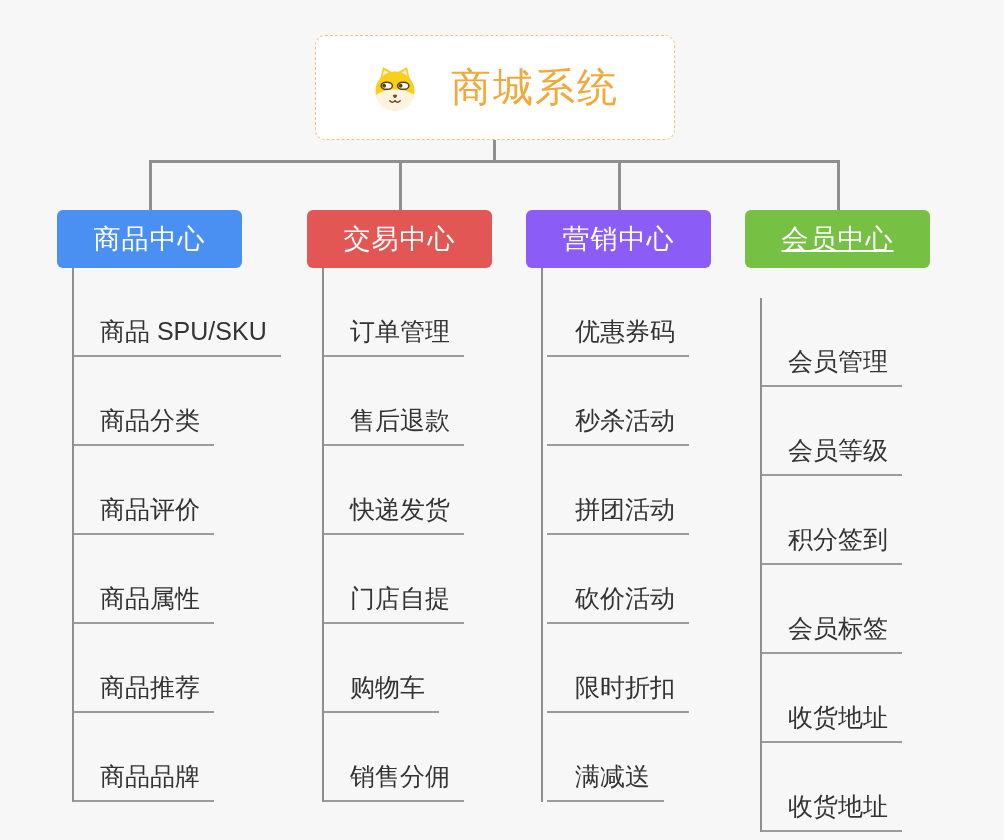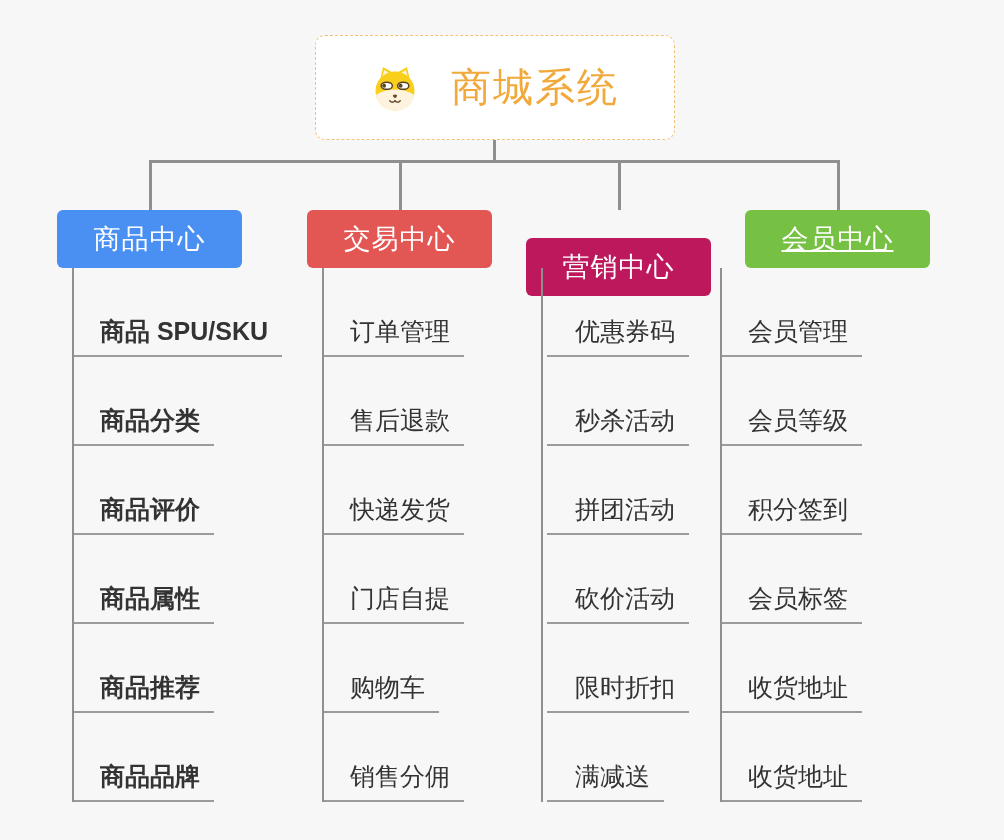--- a/index.html
+++ b/index.html
@@ -63,24 +63,24 @@
   .branch-box.b1 { left: 57px; }
   .branch-box.b2 { left: 307px; }
   .branch-box.b3 { left: 526px; }
   .branch-box.b4 { left: 745px; }
 
   
   .column {
     position: absolute;
     top: 268px;
   }
-  .column.c1 { left: 72px; font-weight: bold; }
+  .column.c1 { left: 72px; }
   .column.c2 { left: 322px; }
   .column.c3 { left: 541px; padding-left: 6px; }
-  .column.c4 { left: 720px; }
+  .column.c4 { left: 760px; margin-top: 30px; }
   .column::before {           
     content: "";
     position: absolute;
     left: 0; top: 0;
     width: 2px; height: 534px;
     background: #8f8f8f;
   }
   .subtopic {
     height: 89px;
     box-sizing: border-box;
@@ -127,21 +127,21 @@
 
   <div class="conn stem"></div>
   <div class="conn rail"></div>
   <div class="conn drop d1"></div>
   <div class="conn drop d2"></div>
   <div class="conn drop d3"></div>
   <div class="conn drop d4"></div>
 
   <div class="branch-box b1" style="background: rgb(74, 144, 242);">商品中心</div>
   <div class="branch-box b2" style="background: rgb(226, 86, 83);">交易中心</div>
-  <div class="branch-box b3" style="background: #be185d; margin-top: 28px;">营销中心</div>
+  <div class="branch-box b3" style="background: #8b5cf6;">营销中心</div>
   <div class="branch-box b4" style="background: rgb(118, 192, 67); text-decoration: underline;">会员中心</div>
 
   <div class="column c1">
     <div class="subtopic">商品 SPU/SKU</div>
     <div class="subtopic">商品分类</div>
     <div class="subtopic">商品评价</div>
     <div class="subtopic">商品属性</div>
     <div class="subtopic">商品推荐</div>
     <div class="subtopic">商品品牌</div>
   </div>

